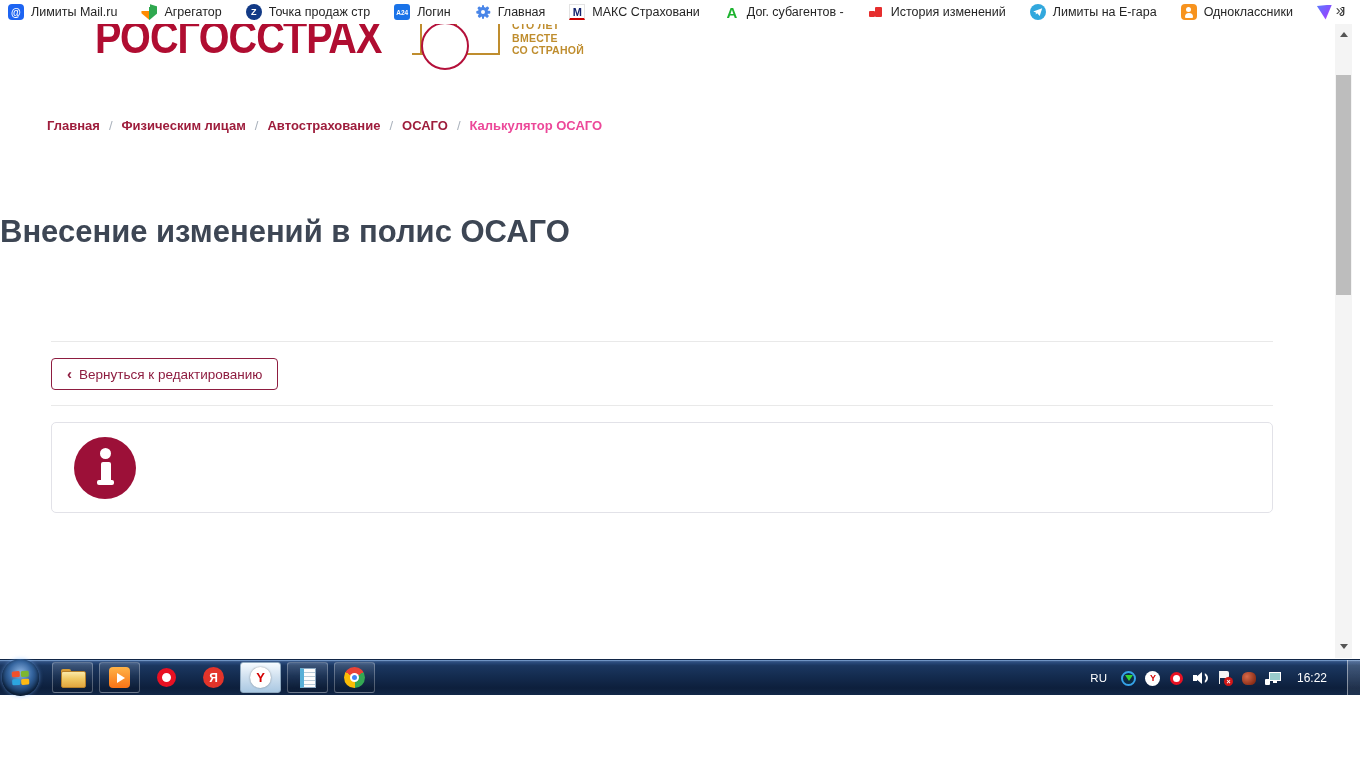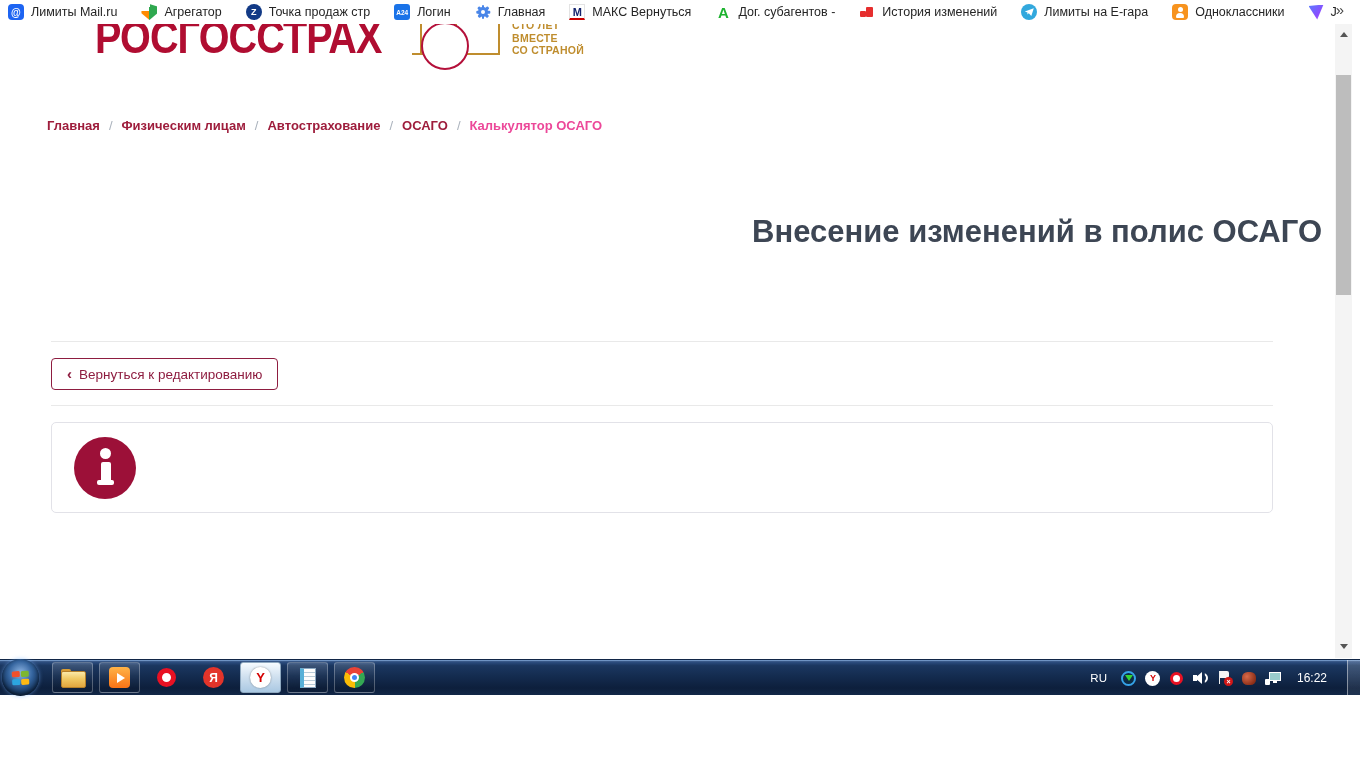--- a/index.html
+++ b/index.html
@@ -44,21 +44,21 @@
   .lm-foot { position:absolute; left:7px; top:45px; width:18px; height:2px; background:#bf8d2e; }
   .lm-square { position:absolute; left:50px; top:2px; width:45px; height:45px; border:2px solid #bf8d2e; }
   .lm-circle { position:absolute; left:16px; top:14px; width:48px; height:48px; border:2px solid #b4103a; border-radius:50%; background:#fff; }
   .lm-tagline { position:absolute; left:107px; top:11px; color:#bf8d2e; font-size:10.5px; font-weight:bold; line-height:12.5px; letter-spacing:.3px; }
 
   .breadcrumb { position:absolute; left:47px; top:118px; font-size:13px; font-weight:600; display:flex; gap:9px; align-items:center; }
   .breadcrumb a { color:#9e1d3c; text-decoration:none; cursor:pointer; }
   .breadcrumb .sep { color:#aab2bc; font-weight:400; }
   .breadcrumb .current { color:#ec4899; }
 
-  .title { position:absolute; left:0; top:214px; width:1322px; text-align:right; font-size:31px; font-weight:700; color:#3d4654; }
+  .title { position:absolute; left:0; top:214px; width:1322px; text-align:left; font-size:31px; font-weight:700; color:#3d4654; }
 
   .policy-line { position:absolute; left:51px; top:299px; font-size:19px; color:#6b7787; }
 
   .divider { position:absolute; left:51px; width:1222px; height:1px; background:#e9e9e9; }
   .d1 { top:341px; } .d2 { top:405px; }
 
   .back-btn { position:absolute; left:51px; top:358px; height:32px; padding:0 15px; background:#fff;
     border:1px solid #8e1d40; border-radius:4px; color:#8e1d40; font-size:13.5px; font-family:"Liberation Sans",sans-serif;
     display:flex; align-items:center; gap:7px; cursor:pointer; }
   .back-btn .chev { font-size:15px; font-weight:bold; margin-top:-1px; }
@@ -158,21 +158,21 @@
       <span class="bi bi-gear">
           <i></i>
           <i></i>
           <i></i>
           <i></i>
         </span>
       <span class="bm-label">Главная</span>
     </div>
     <div class="bm">
       <span class="bi bi-maks">М</span>
-      <span class="bm-label">МАКС Вернуться</span>
+      <span class="bm-label">МАКС Страховани</span>
     </div>
     <div class="bm">
       <span class="bi bi-greena">A</span>
       <span class="bm-label">Дог. субагентов -</span>
     </div>
     <div class="bm">
       <span class="bi bi-red"></span>
       <span class="bm-label">История изменений</span>
     </div>
     <div class="bm">

